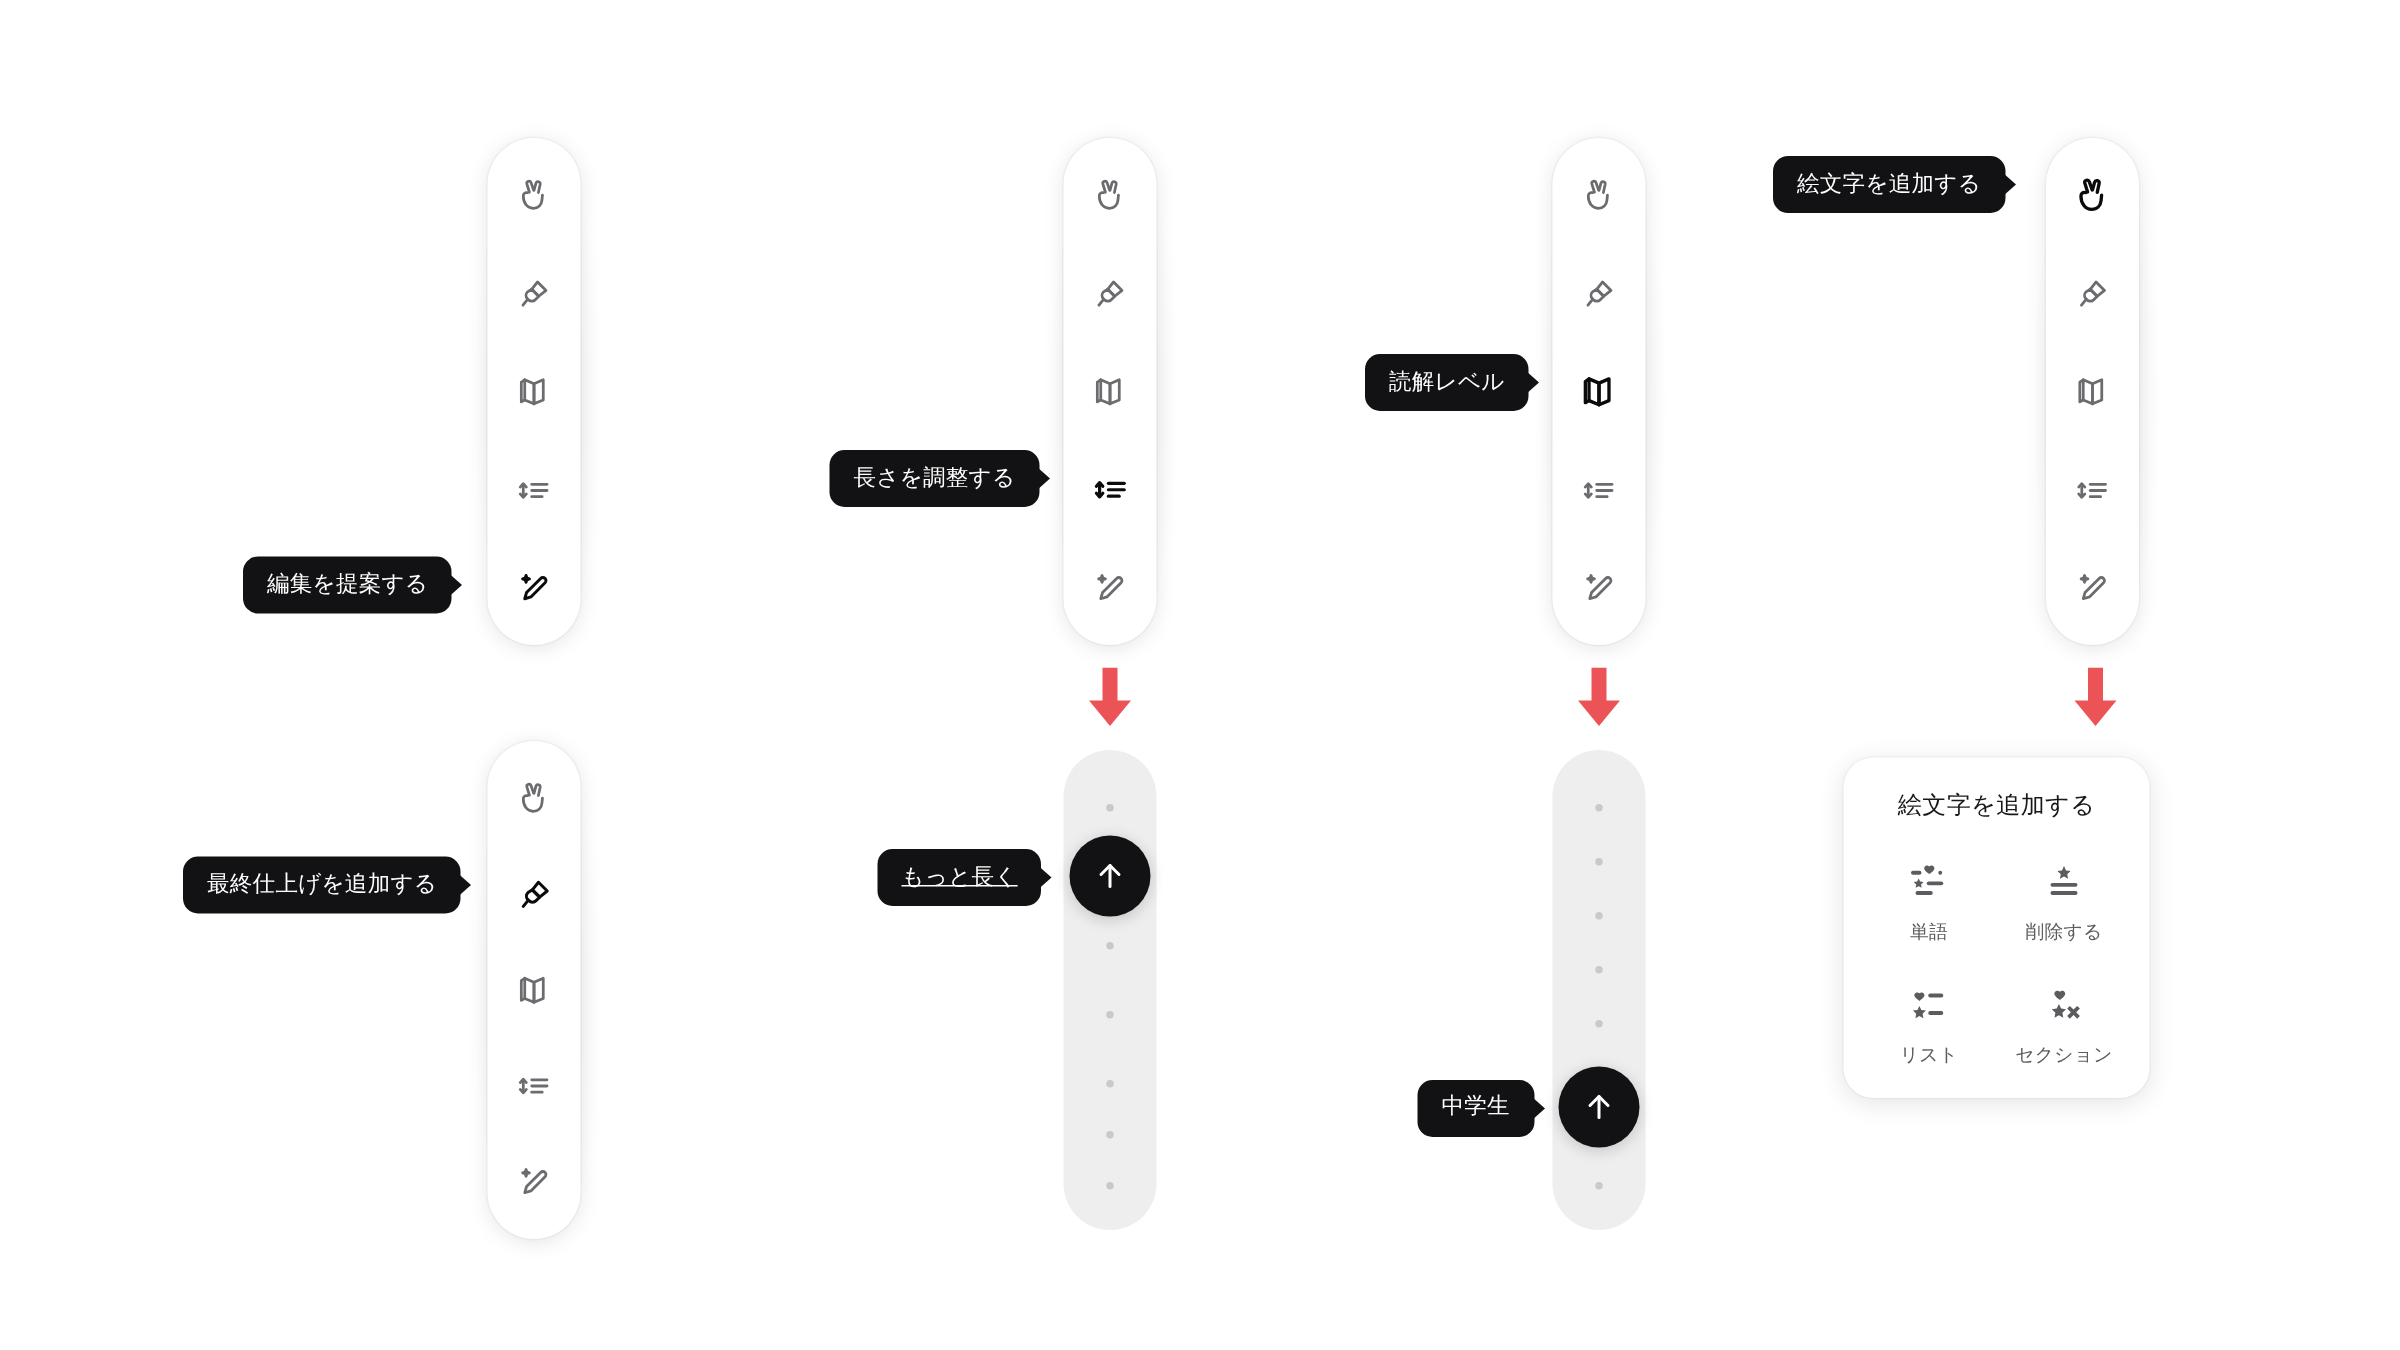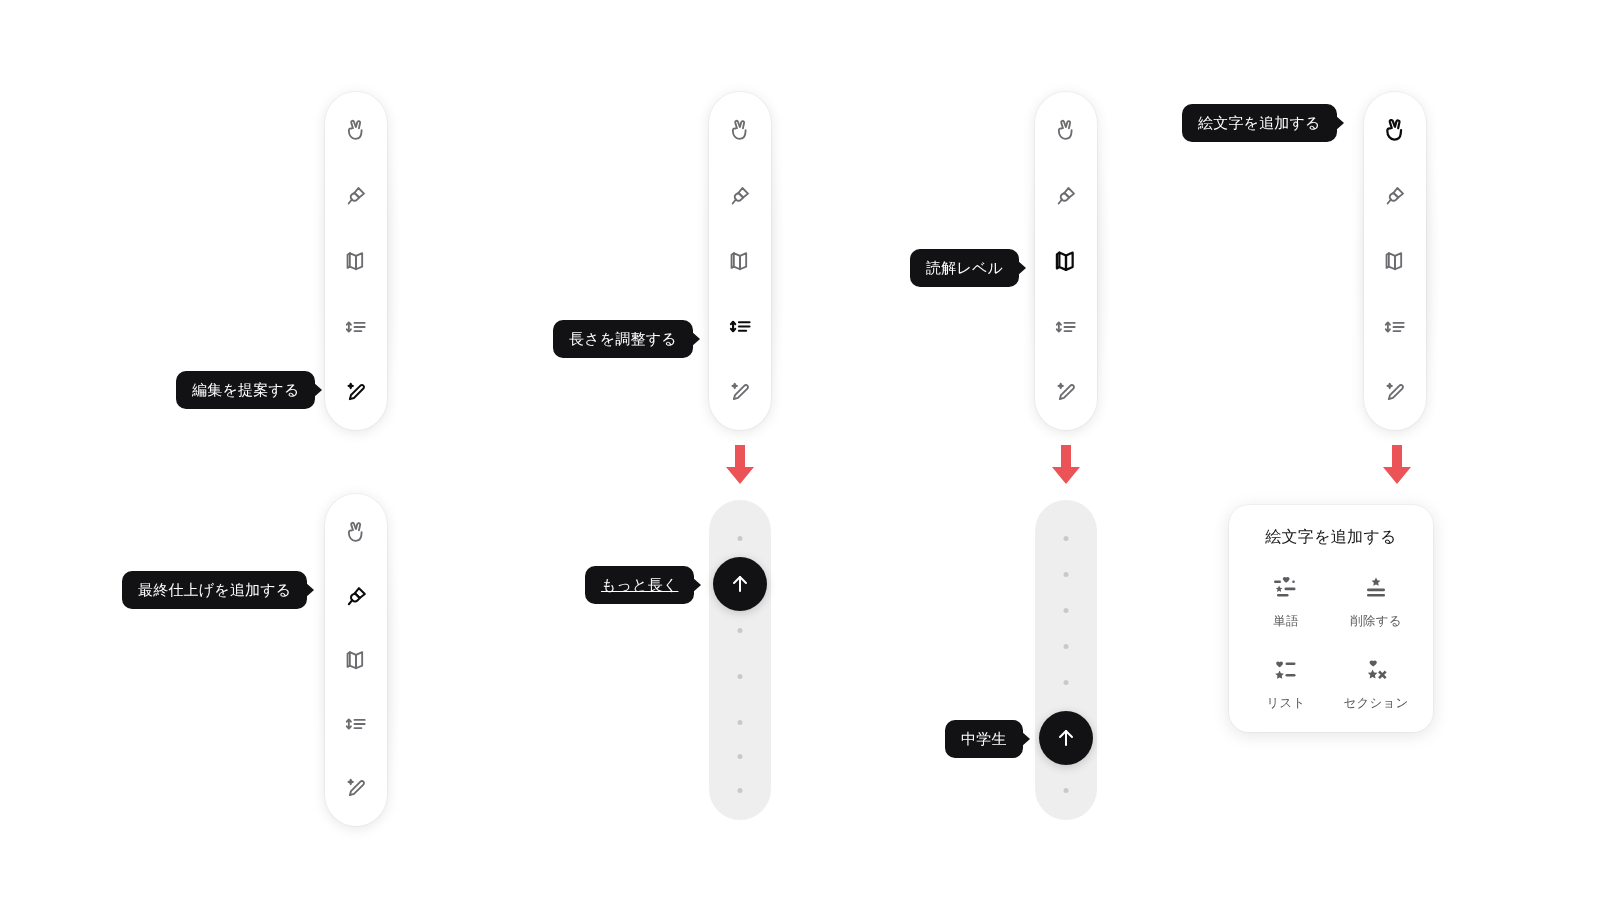--- a/index.html
+++ b/index.html
@@ -208,21 +208,21 @@
   <button class="toolbar-btn active">
     <svg width="26" height="26" viewBox="0 0 24 24" fill="none">
       <g class="ic" stroke-width="1.8" stroke-linecap="round" stroke-linejoin="round">
         <path d="M18.8 6.1a1.9 1.9 0 0 0-2.7 0L7.4 14.8 6.3 18.6l3.8-1.1 8.7-8.7a1.9 1.9 0 0 0 0-2.7z"></path>
         <path d="M7.1 4.3l.55 1.55L9.2 6.4l-1.55.55L7.1 8.5l-.55-1.55L5 6.4l1.55-.55z"></path>
       </g>
     </svg>
   </button>
 </div>
 
-<div class="tooltip" style="left:176px; top:371px;">
+<div class="tooltip" style="left:162px; top:371px;">
   <span>編集を提案する</span>
 </div>
 
 <div class="halo" style="left:316px; top:492px; width:86px; height:344px; border-radius:48px;"></div>
 
 <div class="toolbar" style="left:325px; top:494px; height:332px;">
   <button class="toolbar-btn">
     <svg width="26" height="26" viewBox="0 0 24 24" fill="none">
       <g class="ic" stroke-width="1.7" stroke-linecap="round" stroke-linejoin="round">
         <path d="M9.2 10.3 7.6 5.2a1.35 1.35 0 0 1 2.56-.84l1.6 4.6"></path>
@@ -320,21 +320,21 @@
   <button class="toolbar-btn">
     <svg width="26" height="26" viewBox="0 0 24 24" fill="none">
       <g class="ic" stroke-width="1.7" stroke-linecap="round" stroke-linejoin="round">
         <path d="M18.8 6.1a1.9 1.9 0 0 0-2.7 0L7.4 14.8 6.3 18.6l3.8-1.1 8.7-8.7a1.9 1.9 0 0 0 0-2.7z"></path>
         <path d="M7.1 4.3l.55 1.55L9.2 6.4l-1.55.55L7.1 8.5l-.55-1.55L5 6.4l1.55-.55z"></path>
       </g>
     </svg>
   </button>
 </div>
 
-<div class="tooltip" style="left:553px; top:320px;">
+<div class="tooltip" style="left:553px; top:300px;">
   <span>長さを調整する</span>
 </div>
 
 <div class="red-arrow" style="left:722px; top:445px;">
   <svg width="36" height="40" viewBox="0 0 36 40">
     <path d="M13 0h10v22h9L18 39 4 22h9z" fill="#ec5356"></path>
   </svg>
 </div>
 
 <div class="slider" style="left:709px; top:500px; height:320px;">
@@ -404,21 +404,21 @@
   <button class="toolbar-btn">
     <svg width="26" height="26" viewBox="0 0 24 24" fill="none">
       <g class="ic" stroke-width="1.7" stroke-linecap="round" stroke-linejoin="round">
         <path d="M18.8 6.1a1.9 1.9 0 0 0-2.7 0L7.4 14.8 6.3 18.6l3.8-1.1 8.7-8.7a1.9 1.9 0 0 0 0-2.7z"></path>
         <path d="M7.1 4.3l.55 1.55L9.2 6.4l-1.55.55L7.1 8.5l-.55-1.55L5 6.4l1.55-.55z"></path>
       </g>
     </svg>
   </button>
 </div>
 
-<div class="tooltip" style="left:910px; top:249px;">
+<div class="tooltip" style="left:910px; top:236px;">
   <span>読解レベル</span>
 </div>
 
 <div class="red-arrow" style="left:1048px; top:445px;">
   <svg width="36" height="40" viewBox="0 0 36 40">
     <path d="M13 0h10v22h9L18 39 4 22h9z" fill="#ec5356"></path>
   </svg>
 </div>
 
 <div class="slider" style="left:1035px; top:500px; height:320px;">
@@ -433,21 +433,21 @@
   <div class="slider-thumb" style="top:211px;">
     <svg width="24" height="24" viewBox="0 0 24 24" fill="none">
       <g stroke="#ffffff" stroke-width="2" stroke-linecap="round" stroke-linejoin="round">
         <path d="M12 19V5"></path>
           <path d="M6 11l6-6 6 6"></path>
       </g>
     </svg>
   </div>
 </div>
 
-<div class="tooltip" style="left:945px; top:720px;">
+<div class="tooltip" style="left:945px; top:720px;font-family:Liberation Serif, serif;">
   <span>中学生</span>
 </div>
 
 <div class="halo" style="left:1355px; top:90px; width:86px; height:350px; border-radius:48px;"></div>
 
 <div class="toolbar" style="left:1364px; top:92px; height:338px;">
   <button class="toolbar-btn active">
     <svg width="28" height="28" viewBox="0 0 24 24" fill="none">
       <g class="ic" stroke-width="1.9" stroke-linecap="round" stroke-linejoin="round">
         <path d="M9.2 10.3 7.6 5.2a1.35 1.35 0 0 1 2.56-.84l1.6 4.6"></path>

